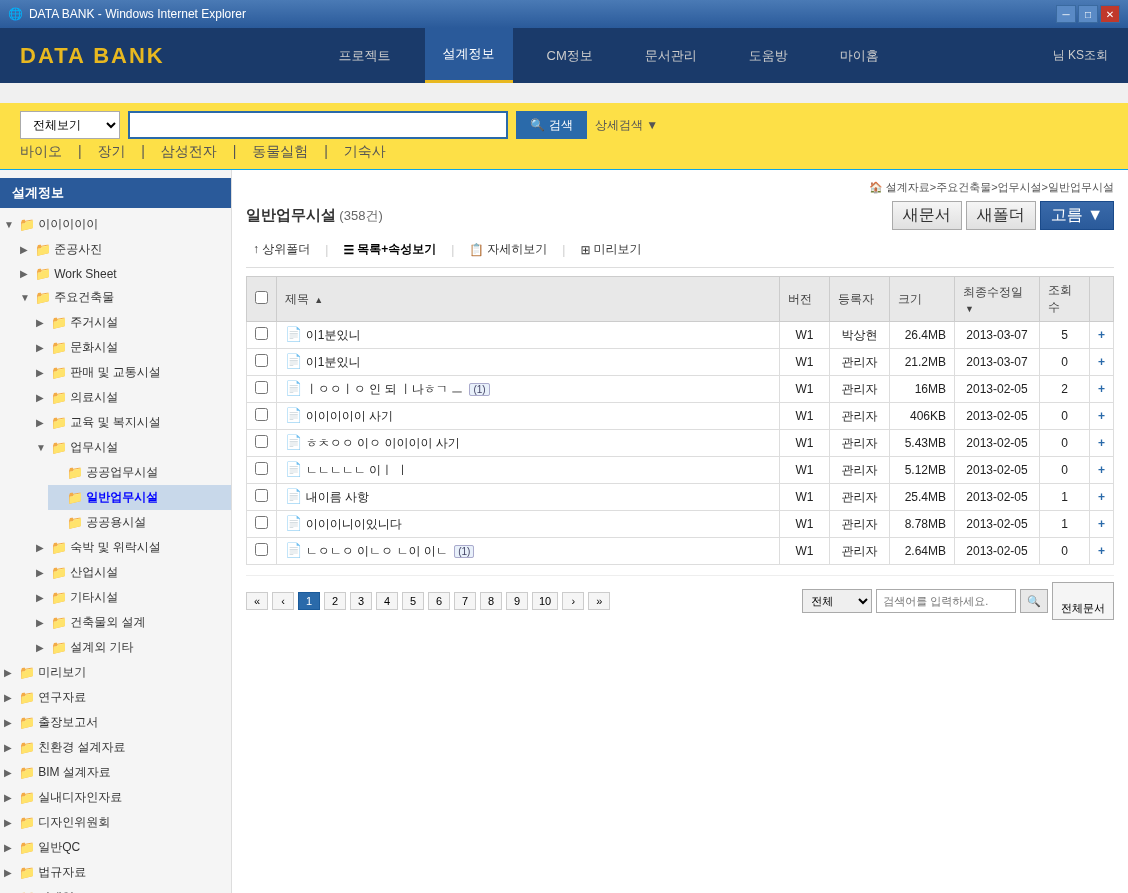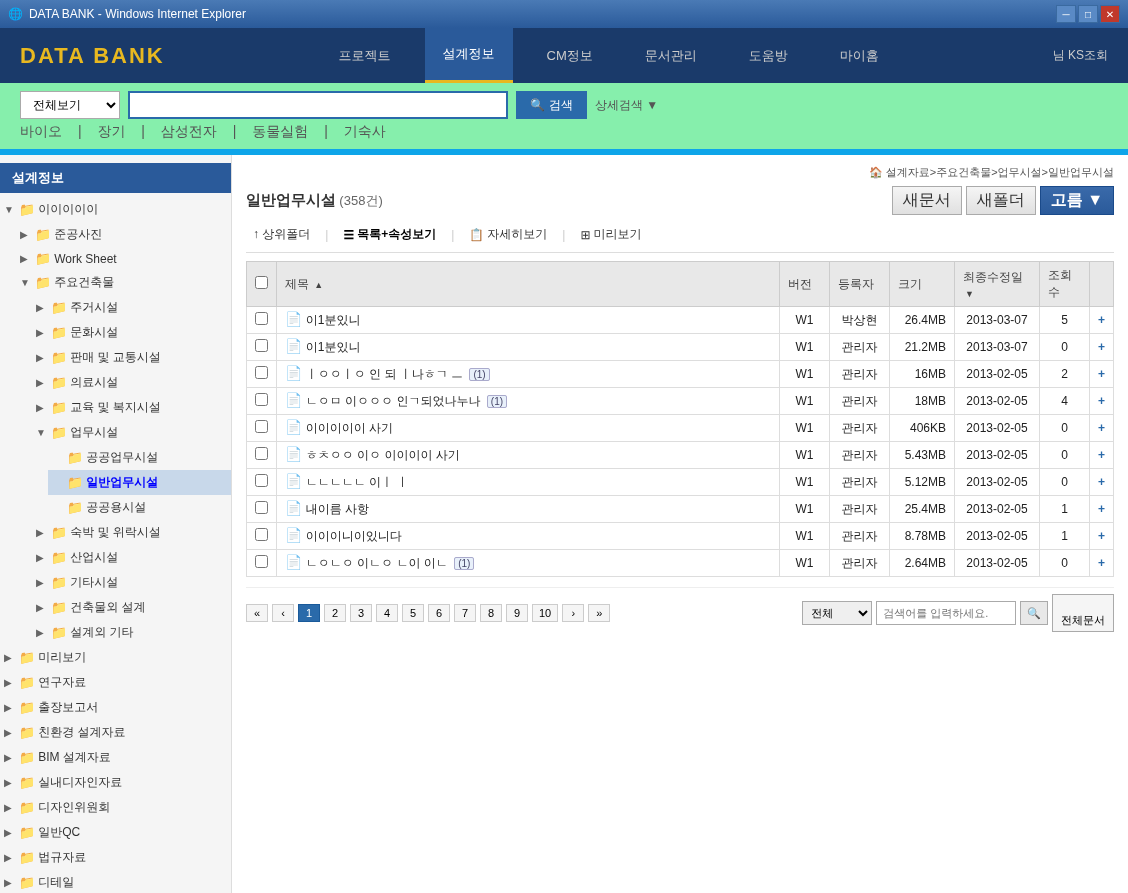--- a/index.html
+++ b/index.html
@@ -57,23 +57,24 @@
     }
     .nav-item.active {
       color: #fff;
       background: #2a5a9a;
       border-bottom: 3px solid #e8b820;
     }
     .header-right { color: #ccc; font-size: 12px; }
 
     
     .search-bar {
-      background: #86efac;
+      background: #fde047;
       padding: 8px 20px;
-      border-bottom: 6px solid #0ea5e9;
+      border-bottom: 1px solid #0ea5e9;
+      margin-top: 20px;
     }
     .search-row { display: flex; align-items: center; gap: 8px; margin-bottom: 4px; }
     .search-select {
       background: white;
       border: 1px solid #aaa;
       padding: 4px 8px;
       height: 28px;
       width: 100px;
       font-size: 12px;
     }
@@ -172,21 +173,20 @@
       background: linear-gradient(to bottom, #f5f5f5, #e0e0e0);
       padding: 3px 10px;
       cursor: pointer;
       font-size: 16px;
       color: #333;
     }
     .action-btn.primary {
       background: linear-gradient(to bottom, #3a6aaa, #2a5a9a);
       color: white;
       border-color: #1a4a8a;
-      font-weight: bold;
     }
 
     
     .content-toolbar {
       display: flex;
       align-items: center;
       gap: 8px;
       margin-bottom: 8px;
       border-bottom: 1px solid #ddd;
       padding-bottom: 6px;
@@ -679,36 +679,20 @@
     <td class="col-date">2013-02-05</td>
     <td class="col-views">2</td>
     <td class="col-add"><span class="plus-btn">+</span></td>
   </tr>
             <tr>
     <td class="col-check">
       <input type="checkbox" style="">
     </td>
     <td class="col-title">
       <span class="file-icon">📄</span>
-      <span style="cursor:pointer;">ㄴㅇㅁ 이ㅇㅇㅇ 인ㄱ되었나누나</span>
-      <span class="tag-badge">(1)</span>
-    </td>
-    <td class="col-ver">W1</td>
-    <td class="col-author">관리자</td>
-    <td class="col-size">18MB</td>
-    <td class="col-date">2013-02-05</td>
-    <td class="col-views">4</td>
-    <td class="col-add"><span class="plus-btn">+</span></td>
-  </tr>
-            <tr>
-    <td class="col-check">
-      <input type="checkbox" style="">
-    </td>
-    <td class="col-title">
-      <span class="file-icon">📄</span>
       <span style="cursor:pointer;">이이이이이 사기</span>
       
     </td>
     <td class="col-ver">W1</td>
     <td class="col-author">관리자</td>
     <td class="col-size">406KB</td>
     <td class="col-date">2013-02-05</td>
     <td class="col-views">0</td>
     <td class="col-add"><span class="plus-btn">+</span></td>
   </tr>

